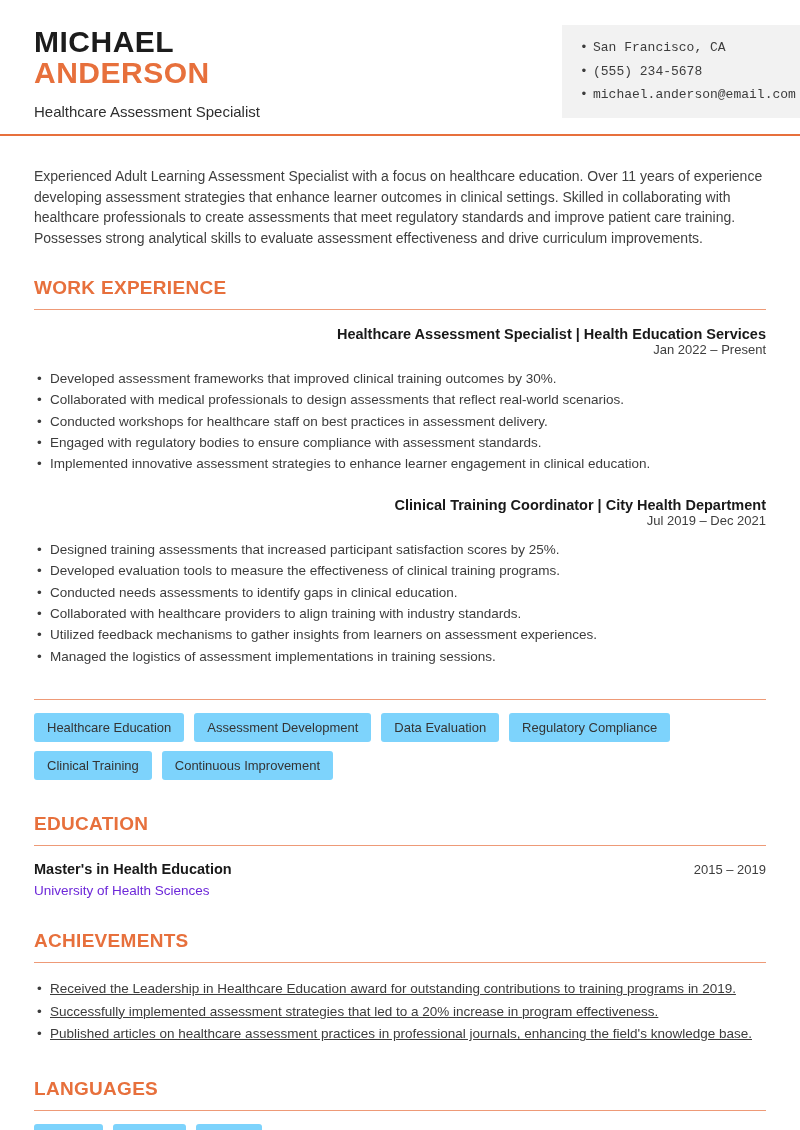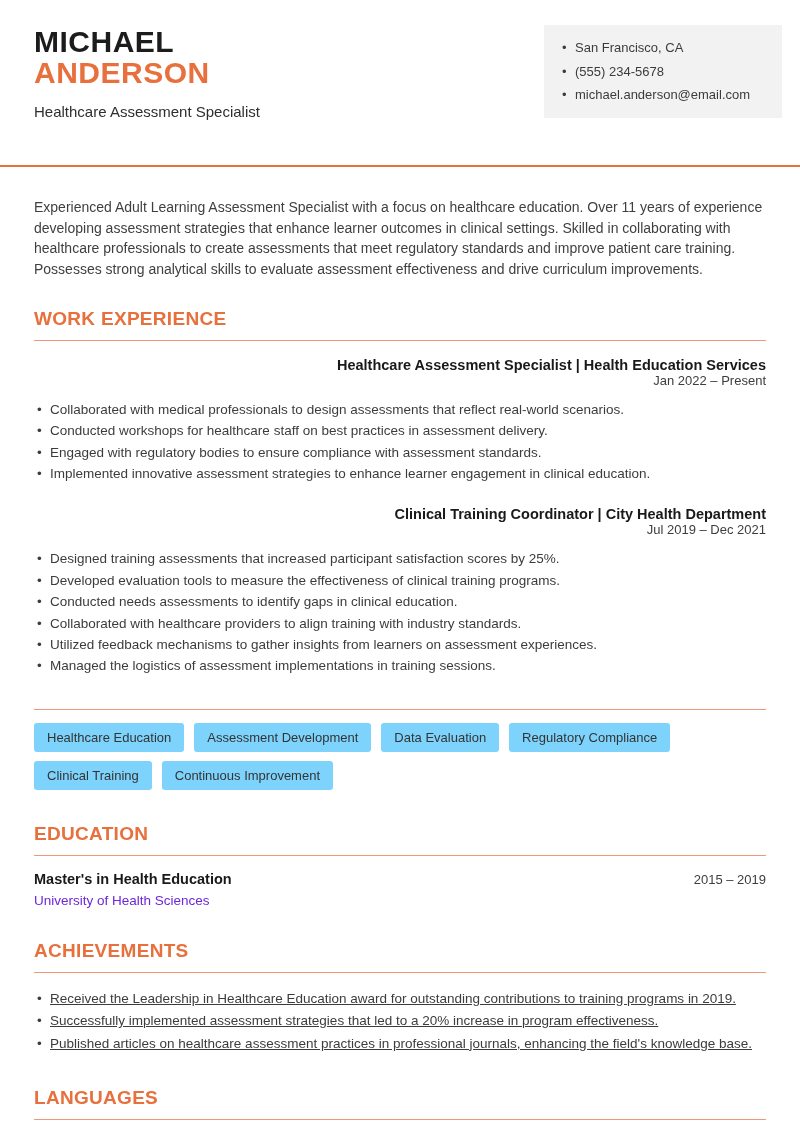--- a/index.html
+++ b/index.html
@@ -11,31 +11,32 @@
   .page {
     position: relative;
     width: 800px;
     height: 1130px;
     background: #ffffff;
     overflow: hidden;
   }
   .content { padding: 0 34px; }
 
   
-  .header { position: relative; padding-top: 26px; height: 165px; }
+  .header { position: relative; padding-top: 26px; height: 134px; }
   .name { line-height: 31px; font-weight: 700; font-size: 30px; letter-spacing: 0.5px; }
   .name .first { color: #1c1c1c; display: block; }
   .name .last  { color: var(--accent); display: block; }
   .job-headline { margin-top: 15px; font-size: 15px; color: #2e2e2e; }
   .contact-box {
     position: absolute;
-    top: 25px; right: 18px;
+    top: 25px; right: 0;
     width: 238px;
     background: #f2f2f2;
     padding: 11px 16px 11px 18px;
+    font-family: Liberation Mono, monospace;
   }
   .contact-box ul { list-style: none; }
   .contact-box li {
     font-size: 13px;
     color: #3c3c3c;
     line-height: 23.5px;
     padding-left: 13px;
     position: relative;
     white-space: nowrap;
   }
@@ -153,20 +154,21 @@
       <h2 class="section-heading">WORK EXPERIENCE</h2>
       <hr class="section-rule">
 
       <div class="job">
         <div class="job-head">
           <span class="job-title">Healthcare Assessment Specialist | Health Education Services</span>
           <span class="job-dates">Jan 2022 – Present</span>
         </div>
         <ul class="bullets">
 
+            <li>Developed assessment frameworks that improved clinical training outcomes by 30%.</li>
 
             <li>Collaborated with medical professionals to design assessments that reflect real-world scenarios.</li>
 
 
             <li>Conducted workshops for healthcare staff on best practices in assessment delivery.</li>
 
             <li>Engaged with regulatory bodies to ensure compliance with assessment standards.</li>
 
             <li>Implemented innovative assessment strategies to enhance learner engagement in clinical education.</li>
           </ul>

